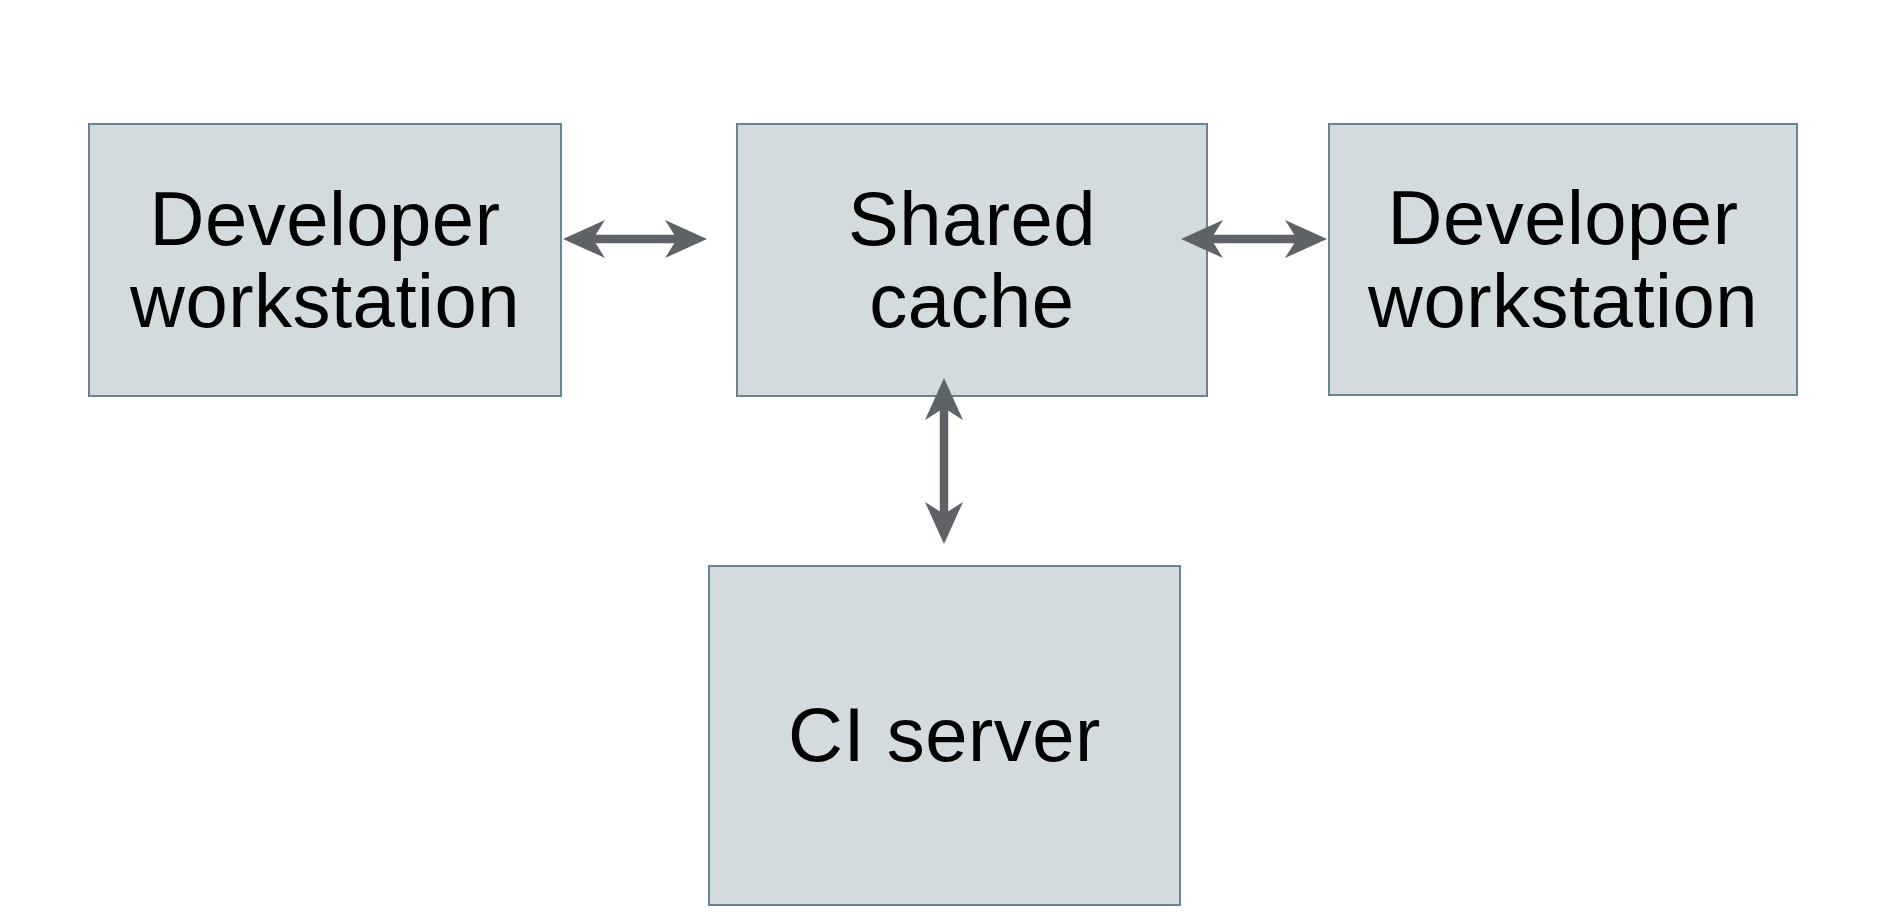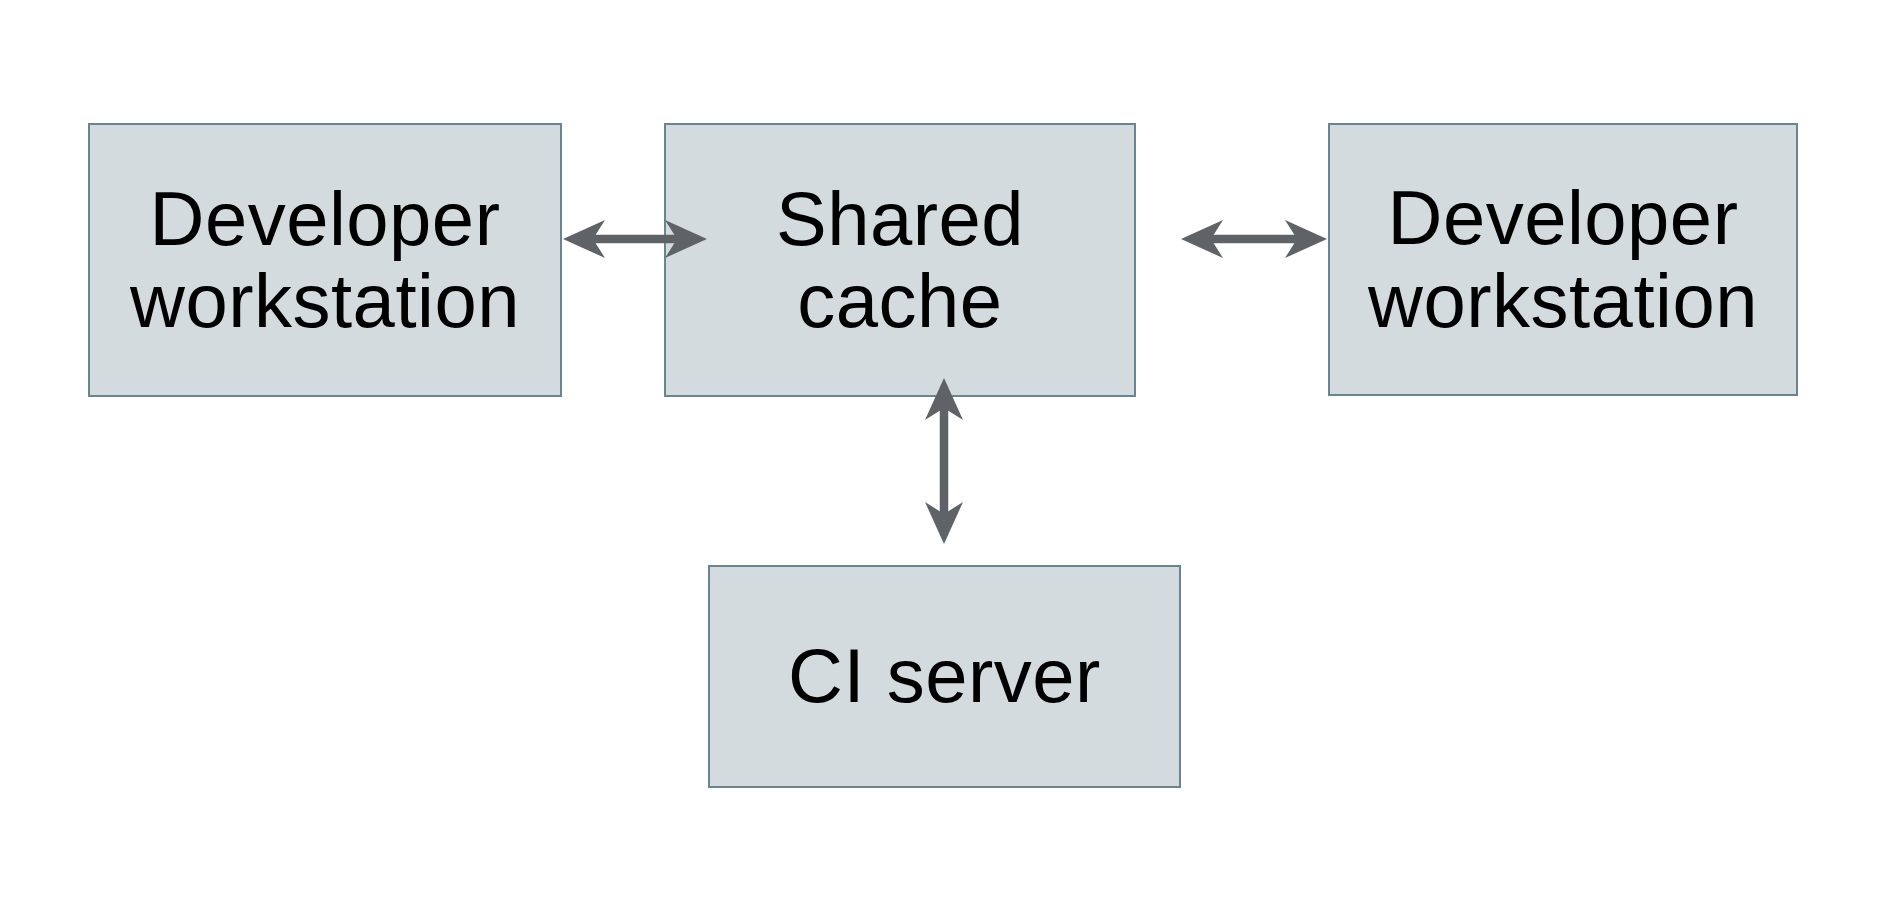--- a/index.html
+++ b/index.html
@@ -32,23 +32,23 @@
     margin-top: 20px;
   }
   .node-label {
     white-space: pre-line;
     font-size: 76px;
     line-height: 1.08;
     letter-spacing: 0.5px;
     color: var(--text, #000000);
   }
   #node-dev-left  { left: 88px;   top: 103px; width: 474px; height: 274px; }
-  #node-cache     { left: 664px;  top: 103px; width: 472px; height: 274px; }
+  #node-cache     { left: 736px;  top: 103px; width: 472px; height: 274px; }
   #node-dev-right { left: 1328px; top: 103px; width: 470px; height: 273px; }
-  #node-ci        { left: 708px;  top: 545px; width: 473px; height: 223px; justify-content: center; }
+  #node-ci        { left: 708px;  top: 545px; width: 473px; height: 341px; justify-content: center; }
   .arrows-layer {
     position: absolute;
     left: 0; top: 0;
     width: 1900px;
     height: 922px;
     pointer-events: none;
   }
   .arrow-shaft { stroke: var(--arrow, #5f6368); stroke-width: 8.5; fill: none; }
   .arrow-head  { fill: var(--arrow, #5f6368); stroke: none; }
 </style>

